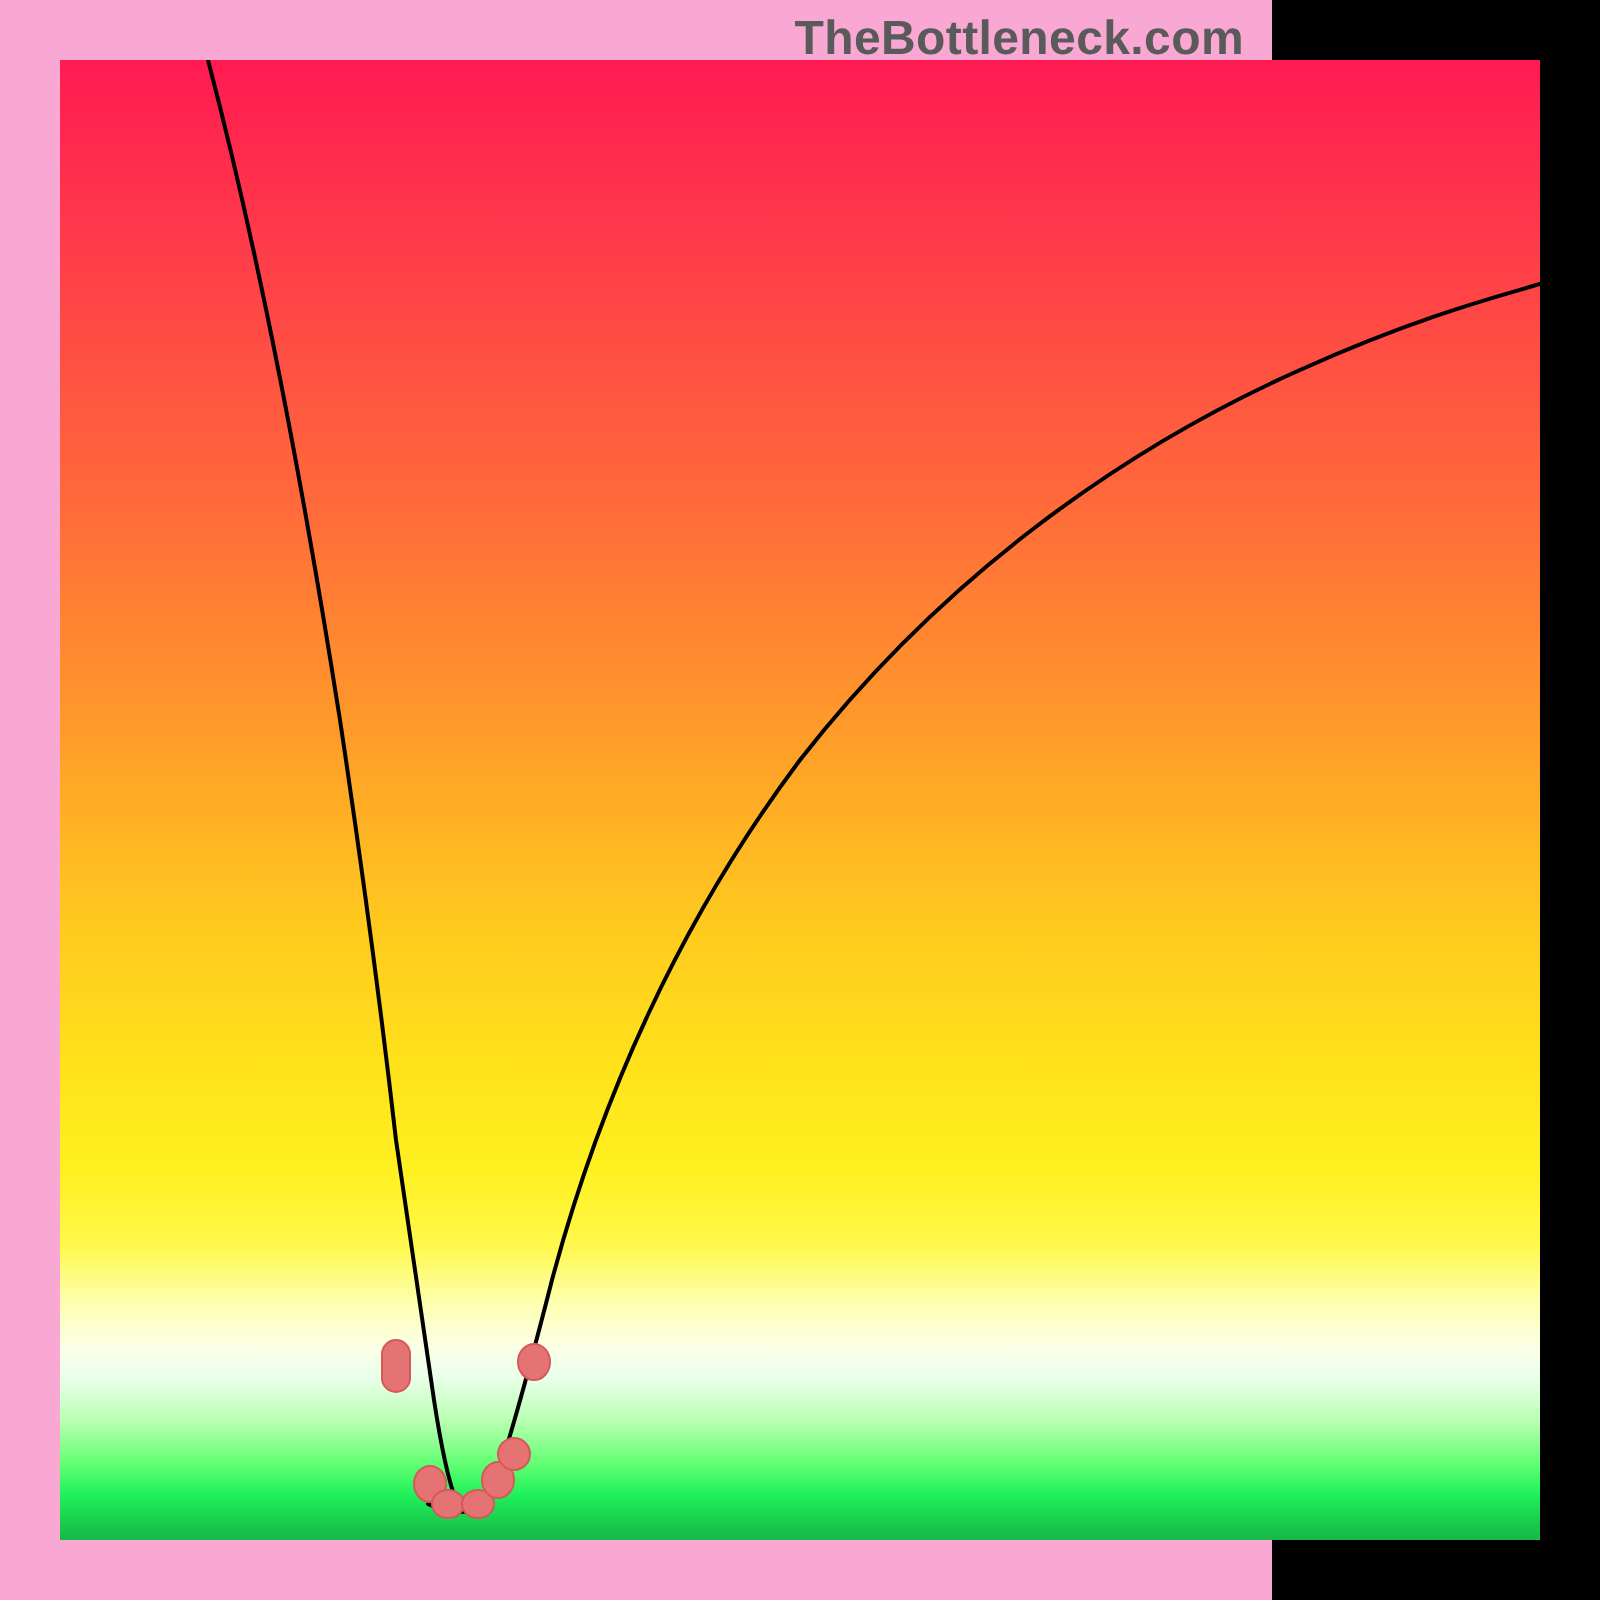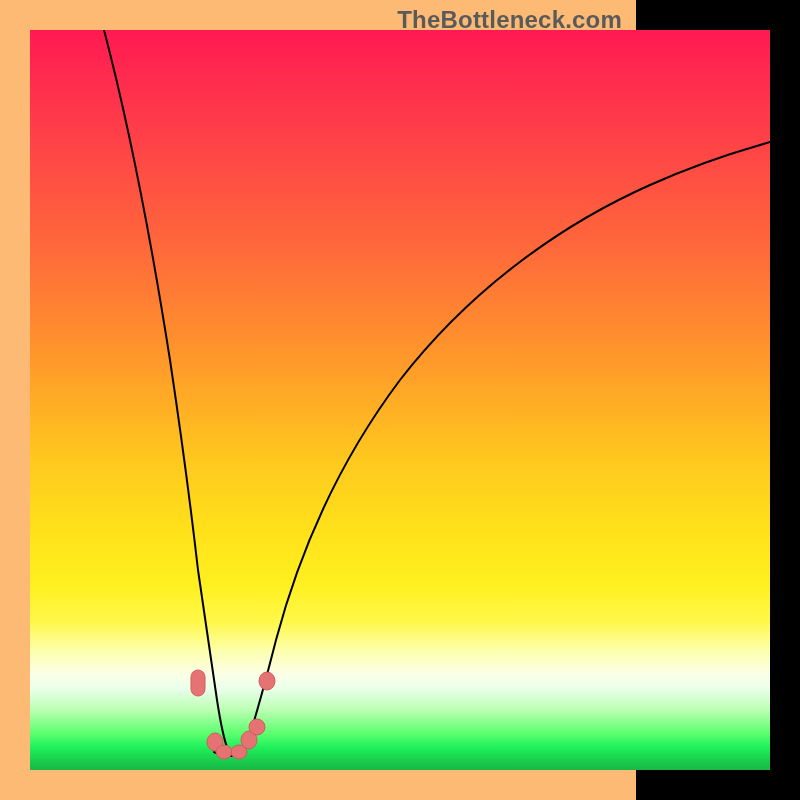--- a/index.html
+++ b/index.html
@@ -8,21 +8,21 @@
     width: 800px;
     height: 800px;
     overflow: hidden;
     background: #000;
     font-family: Arial, Helvetica, sans-serif;
   }
   .frame {
     position: relative;
     width: 636px;
     height: 800px;
-    background: #fdba74;
+    background: #f9a8d4;
   }
   .watermark {
     position: absolute;
     top: 6px;
     right: 14px;
     color: #5a5a5a;
     font-size: 24px;
     font-weight: 600;
     letter-spacing: 0.2px;
     z-index: 10;

